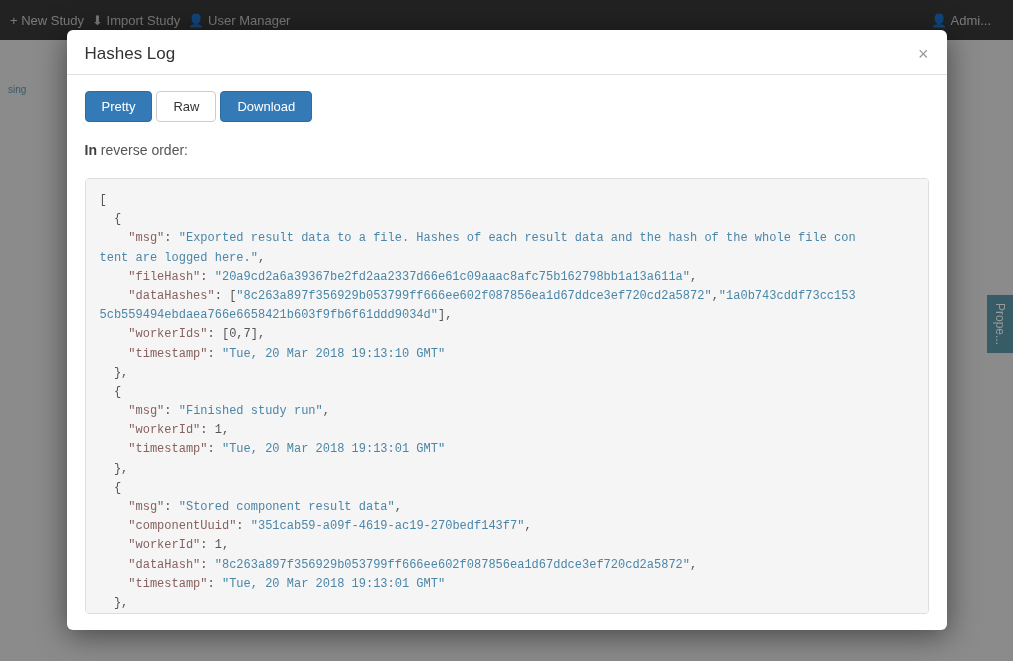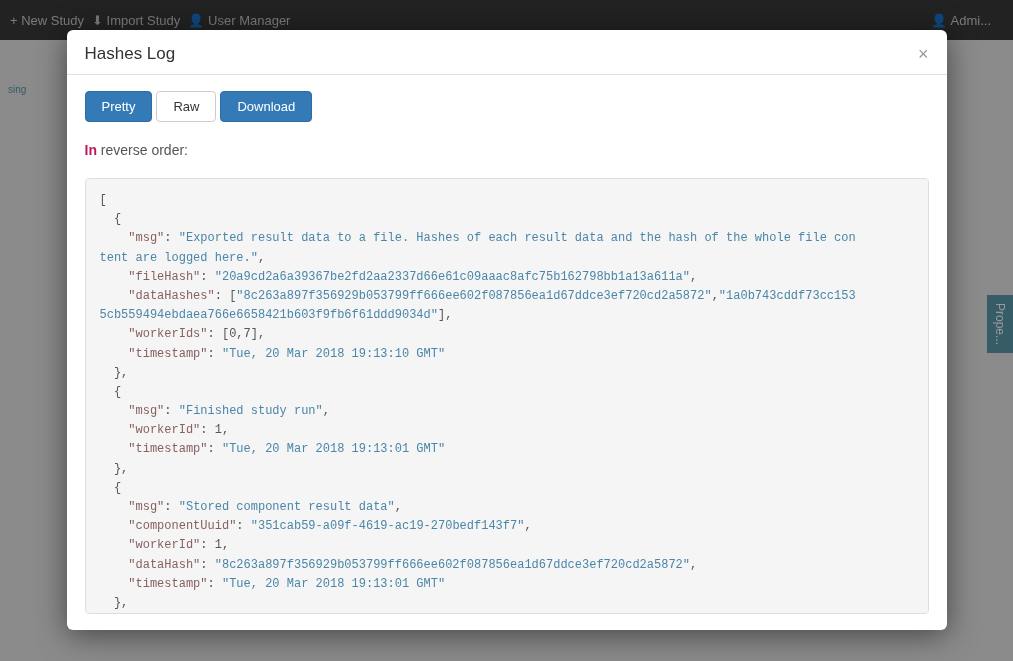--- a/index.html
+++ b/index.html
@@ -147,21 +147,21 @@
       color: #333;
       border-color: #ccc;
     }
 
     .reverse-label {
       font-size: 14px;
       color: #555;
       flex-shrink: 0;
     }
     .reverse-label .highlight {
-      color: #be185d;
+      color: #404040;
       font-weight: bold;
     }
 
     
     .log-area {
       background: #f5f5f5;
       border: 1px solid #ddd;
       border-radius: 4px;
       padding: 12px 14px;
       font-family: 'Courier New', Courier, monospace;

